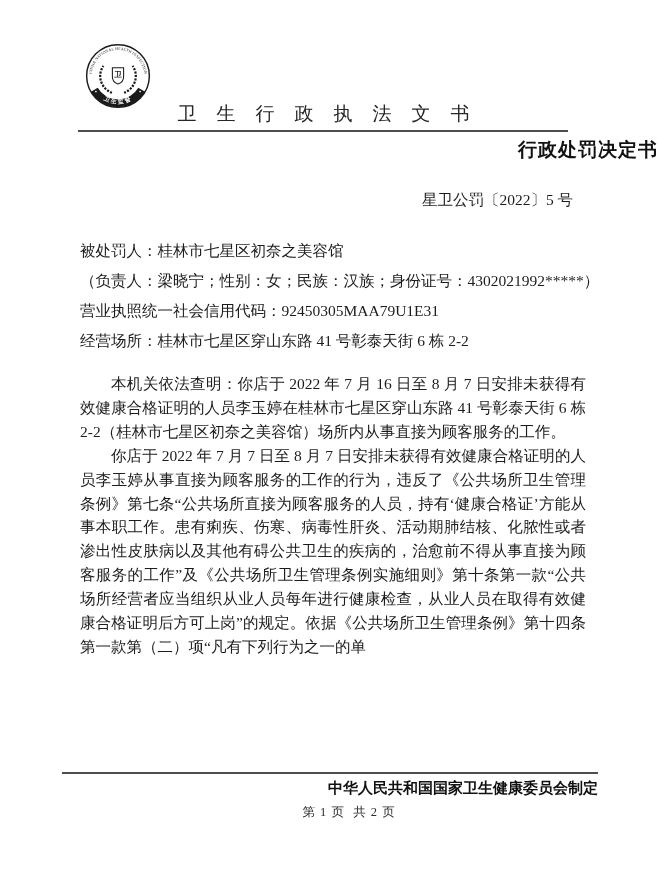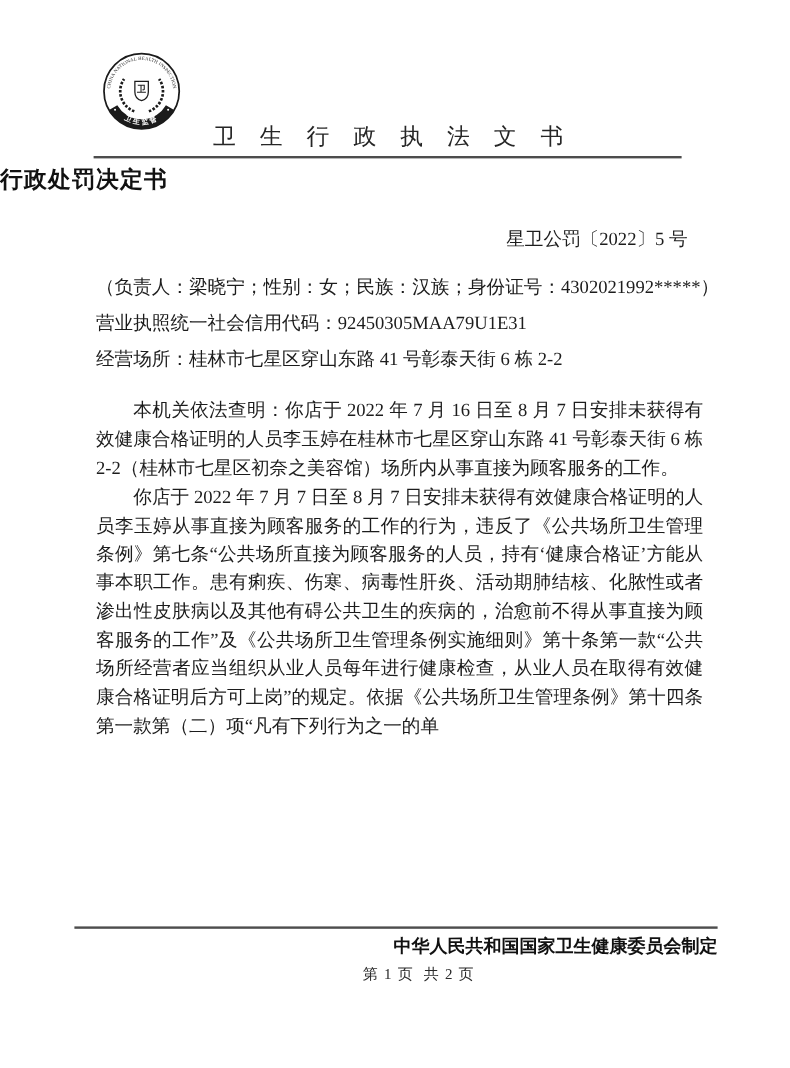--- a/index.html
+++ b/index.html
@@ -38,39 +38,39 @@
     width: 490px;
     height: 2px;
     background: #4d4d4d;
   }
   .doc-title {
     position: absolute;
     top: 137px;
     left: 0;
     width: 658px;
     margin: 0;
-    text-align: left;
+    text-align: right;
     font-size: 19px;
     font-weight: bold;
     letter-spacing: 1px;
     font-family: "Liberation Sans", "DejaVu Sans", sans-serif;
     color: #111;
   }
   .content {
     position: absolute;
     top: 189px;
     left: 80px;
     width: 506px;
   }
   .doc-number {
     text-align: right;
     padding-right: 13px;
     font-size: 15.5px;
     line-height: 21px;
-    margin-bottom: 15px;
+    margin-bottom: 26px;
   }
   .party-line {
     margin: 0;
     font-size: 15.5px;
     line-height: 30px;
     white-space: nowrap;
   }
   .paras { margin-top: 16px; }
   .body-para {
     margin: 0;
@@ -139,20 +139,21 @@
   <div class="series-title">卫生行政执法文书</div>
 
   <div class="header-rule"></div>
 
   <h1 class="doc-title">行政处罚决定书</h1>
 
   <div class="content">
     <div class="doc-number">星卫公罚〔2022〕5 号</div>
 
     <div class="party">
+      <p class="party-line">被处罚人：桂林市七星区初奈之美容馆</p>
       <p class="party-line">（负责人：梁晓宁；性别：女；民族：汉族；身份证号：4302021992*****）</p>
       <p class="party-line">营业执照统一社会信用代码：92450305MAA79U1E31</p>
       <p class="party-line">经营场所：桂林市七星区穿山东路 41 号彰泰天街 6 栋 2-2</p>
     </div>
 
     <div class="paras">
       <p class="body-para">本机关依法查明：你店于 2022 年 7 月 16 日至 8 月 7 日安排未获得有效健康合格证明的人员李玉婷在桂林市七星区穿山东路 41 号彰泰天街 6 栋 2-2（桂林市七星区初奈之美容馆）场所内从事直接为顾客服务的工作。</p>
       <p class="body-para">你店于 2022 年 7 月 7 日至 8 月 7 日安排未获得有效健康合格证明的人员李玉婷从事直接为顾客服务的工作的行为，违反了《公共场所卫生管理条例》第七条“公共场所直接为顾客服务的人员，持有‘健康合格证’方能从事本职工作。患有痢疾、伤寒、病毒性肝炎、活动期肺结核、化脓性或者渗出性皮肤病以及其他有碍公共卫生的疾病的，治愈前不得从事直接为顾客服务的工作”及《公共场所卫生管理条例实施细则》第十条第一款“公共场所经营者应当组织从业人员每年进行健康检查，从业人员在取得有效健康合格证明后方可上岗”的规定。依据《公共场所卫生管理条例》第十四条第一款第（二）项“凡有下列行为之一的单</p>
     </div>
   </div>

